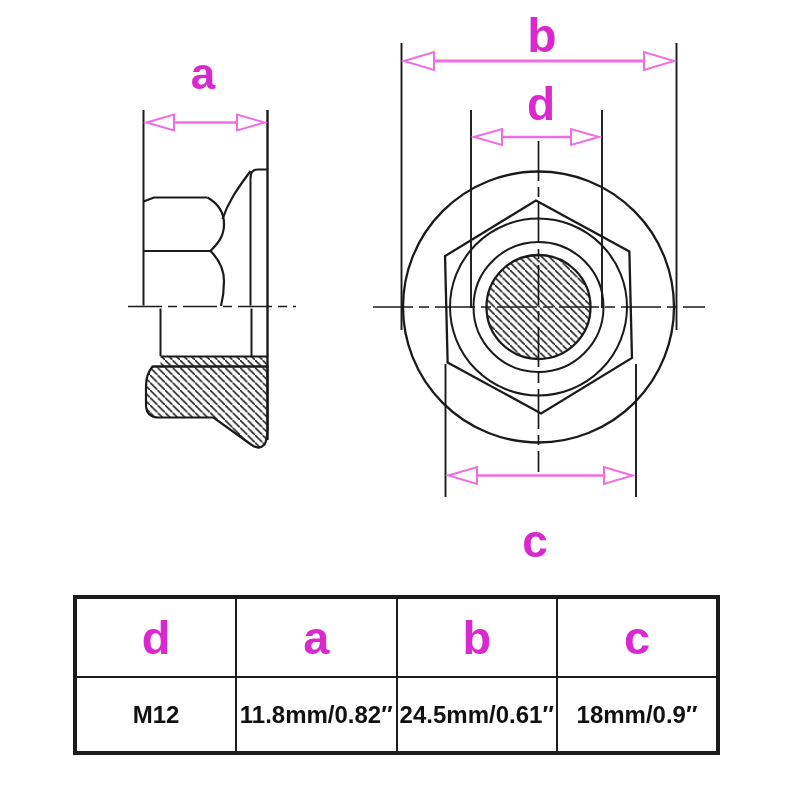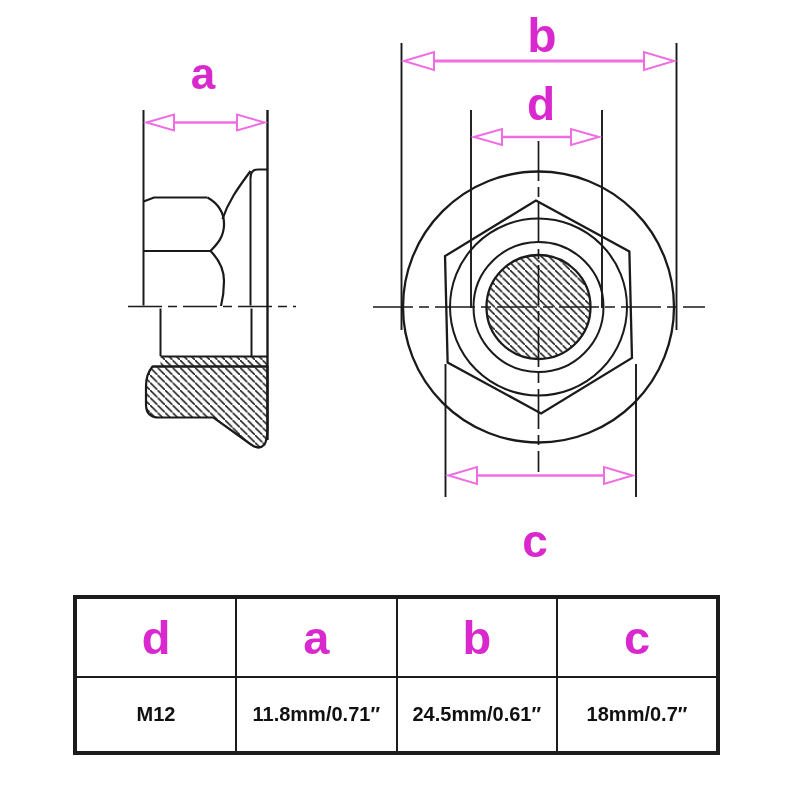--- a/index.html
+++ b/index.html
@@ -5,21 +5,21 @@
   html,body{margin:0;padding:0;background:#ffffff;}
   .canvas{position:relative;width:800px;height:800px;background:#ffffff;overflow:hidden;
           font-family:"Liberation Sans", sans-serif;}
   .drawing{position:absolute;left:0;top:0;}
   .dim-label{font-weight:bold;}
   table.dims{position:absolute;left:74px;top:596px;width:645px;height:148px;
              border-collapse:collapse;table-layout:fixed;text-align:center;}
   table.dims td{border:2px solid #1c1c1c;}
   table.dims{border:3px solid #1c1c1c;outline:1px solid #1c1c1c;}
   td.hdr{height:75px;font-size:47px;font-weight:bold;color:#d929ce;line-height:1;}
-  td.val{height:71px;font-size:20px;font-weight:bold;color:#111;letter-spacing:0px;}
+  td.val{height:71px;font-size:24px;font-weight:bold;color:#111;letter-spacing:0px;}
 </style>
 </head>
 <body>
 
 <div class="canvas">
 
   <svg class="drawing" width="800" height="590" viewBox="0 0 800 590">
     <defs>
       <pattern id="hatch" width="7.5" height="7.5" patternUnits="userSpaceOnUse">
         <path d="M-2,-2 L9.5,9.5" stroke="#1a1a1a" stroke-width="1.5" fill="none"></path>
@@ -94,20 +94,20 @@
   <table class="dims">
     <tbody>
       <tr>
         <td class="hdr">d</td>
         <td class="hdr">a</td>
         <td class="hdr">b</td>
         <td class="hdr">c</td>
       </tr>
       <tr>
         <td class="val">M12</td>
-        <td class="val">11.8mm/0.71″</td>
+        <td class="val">11.8mm/0.82″</td>
         <td class="val">24.5mm/0.61″</td>
-        <td class="val">18mm/0.7″</td>
+        <td class="val">18mm/0.9″</td>
       </tr>
     </tbody>
   </table>
 
 </div>
 
 </body></html>

